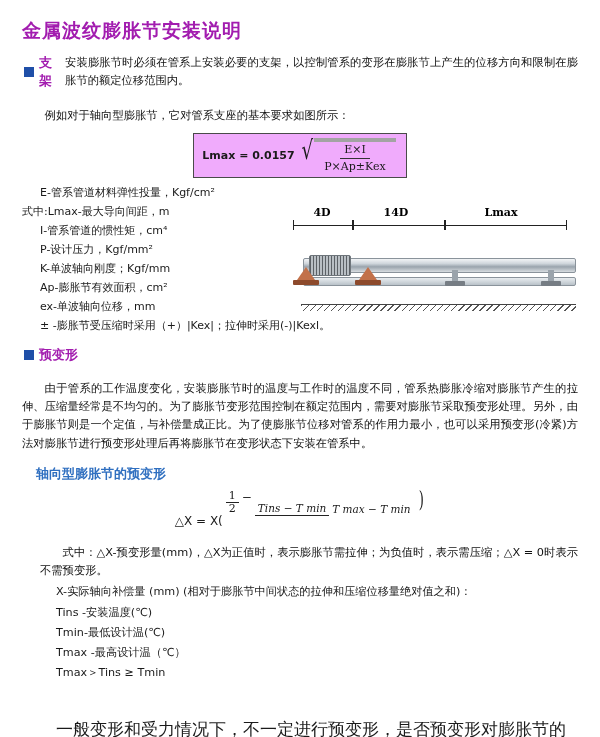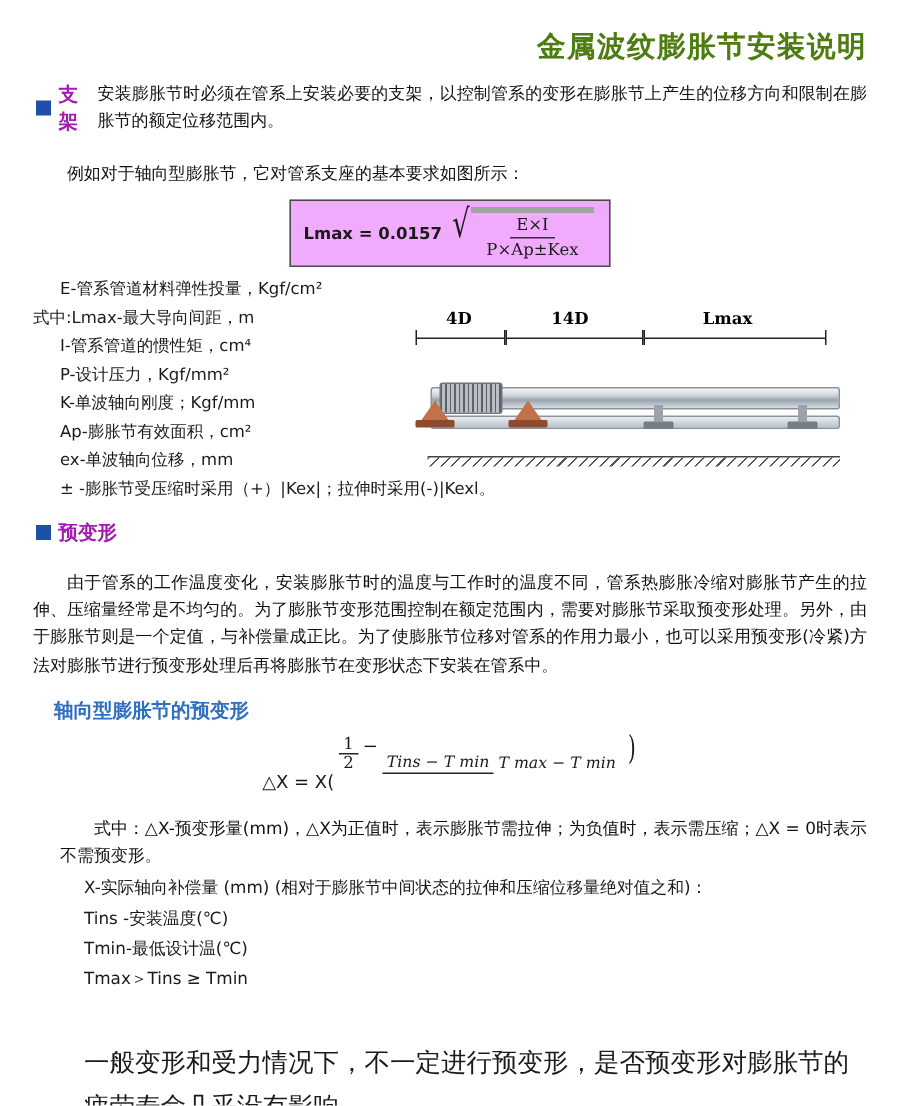--- a/index.html
+++ b/index.html
@@ -16,26 +16,26 @@
     overflow: hidden;
   }
   .page {
     position: relative;
     width: 600px;
     height: 737px;
     box-sizing: border-box;
     padding: 14px 22px 0 22px;
   }
   .doc-title {
-    text-align: right;
+    text-align: left;
     font-size: 19px;
     font-weight: bold;
     letter-spacing: 1px;
     margin: 4px 0 10px 0;
-    color: #4d7c0f;
+    color: #a21caf;
   }
   .section-head {
     display: flex;
     align-items: center;
     gap: 5px;
     margin: 10px 0 4px 2px;
   }
   .blue-square {
     width: 10px;
     height: 10px;
@@ -116,21 +116,21 @@
     white-space: nowrap;
   }
   .defs .line.ind {
     padding-left: 18px;
   }
   .body-block {
     position: relative;
   }
   .figure {
     position: absolute;
-    right: 16px;
+    right: 0;
     top: 22px;
     width: 285px;
     height: 120px;
   }
   .fig-labels {
     display: flex;
     font-size: 11px;
     font-weight: bold;
     font-family: "DejaVu Serif", "Liberation Serif", serif;
     color: #000;
@@ -386,20 +386,21 @@
       <span class="d">T max − T min</span>
     </span>
     <span class="big-paren">)</span>
   </div>
 
   <div class="para indent2" style="margin-left:18px">式中：△X-预变形量(mm)，△X为正值时，表示膨胀节需拉伸；为负值时，表示需压缩；△X = 0时表示不需预变形。</div>
 
   <div class="list-line">X-实际轴向补偿量 (mm) (相对于膨胀节中间状态的拉伸和压缩位移量绝对值之和)：</div>
   <div class="list-line">Tins -安装温度(℃)</div>
   <div class="list-line">Tmin-最低设计温(℃)</div>
+  <div class="list-line">Tmax -最高设计温（℃）</div>
   <div class="list-line">Tmax＞Tins ≥ Tmin</div>
 
   <div class="note-line">一般变形和受力情况下，不一定进行预变形，是否预变形对膨胀节的疲劳寿命几乎没有影响。</div>
 
   <div class="sub-head">横向型膨胀节的预变形-冷紧</div>
 
   <div class="eq-center">
     <span class="plain">△Y =</span>
     <span class="half">
       <span class="n">1</span>

